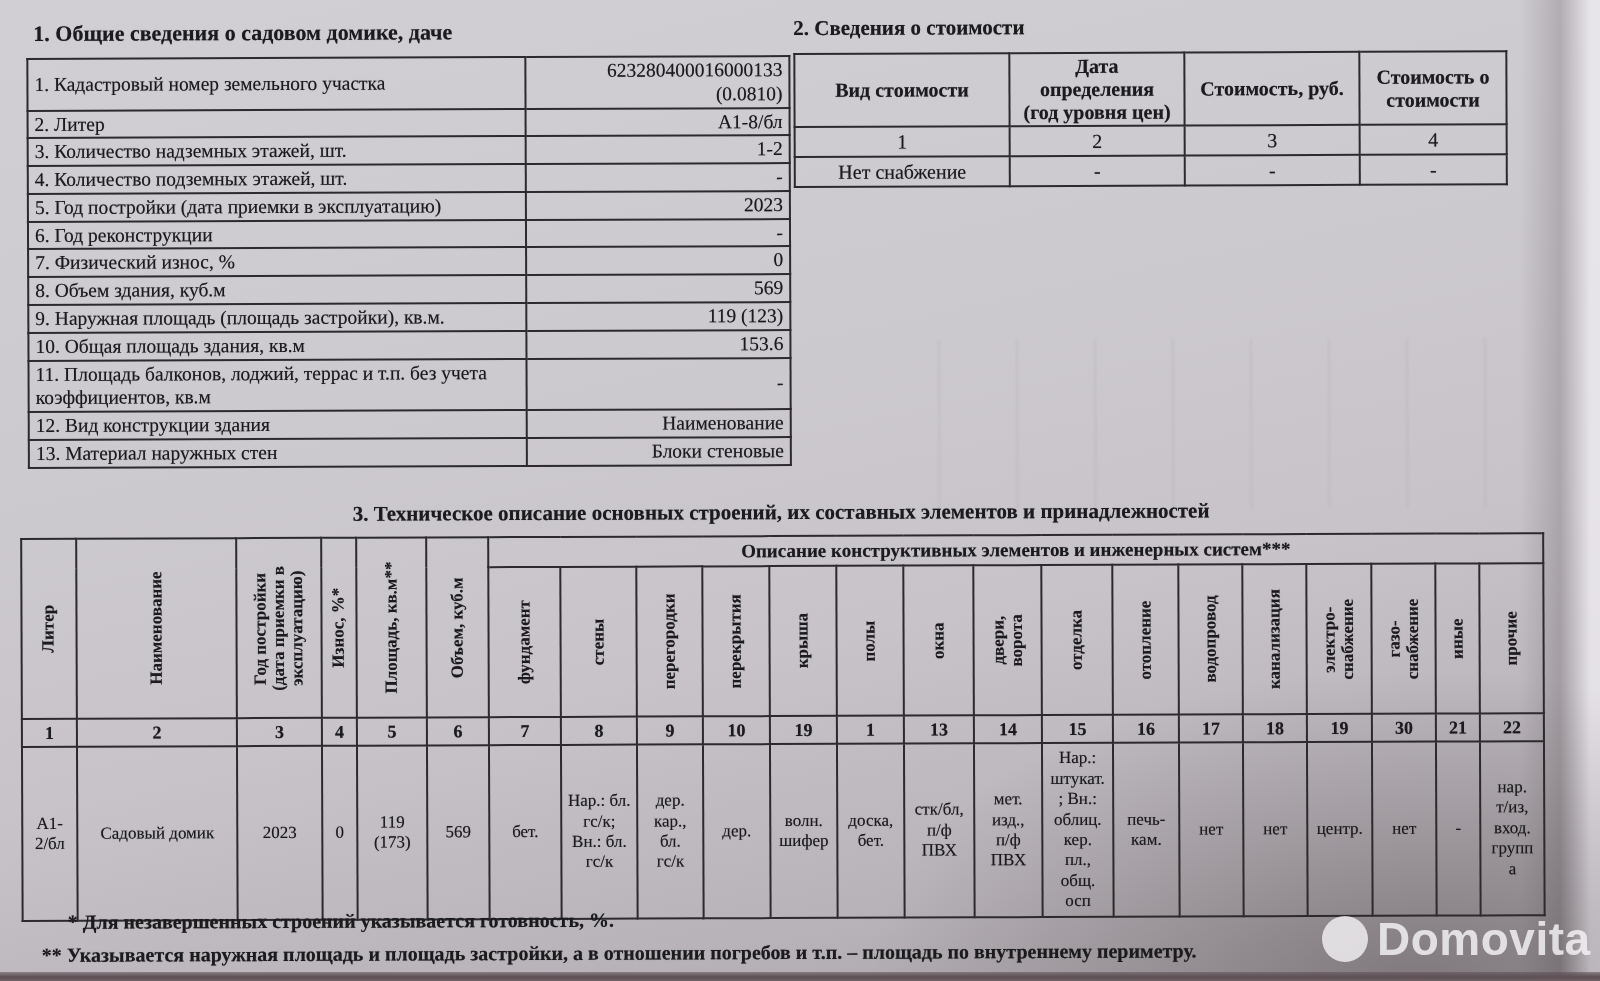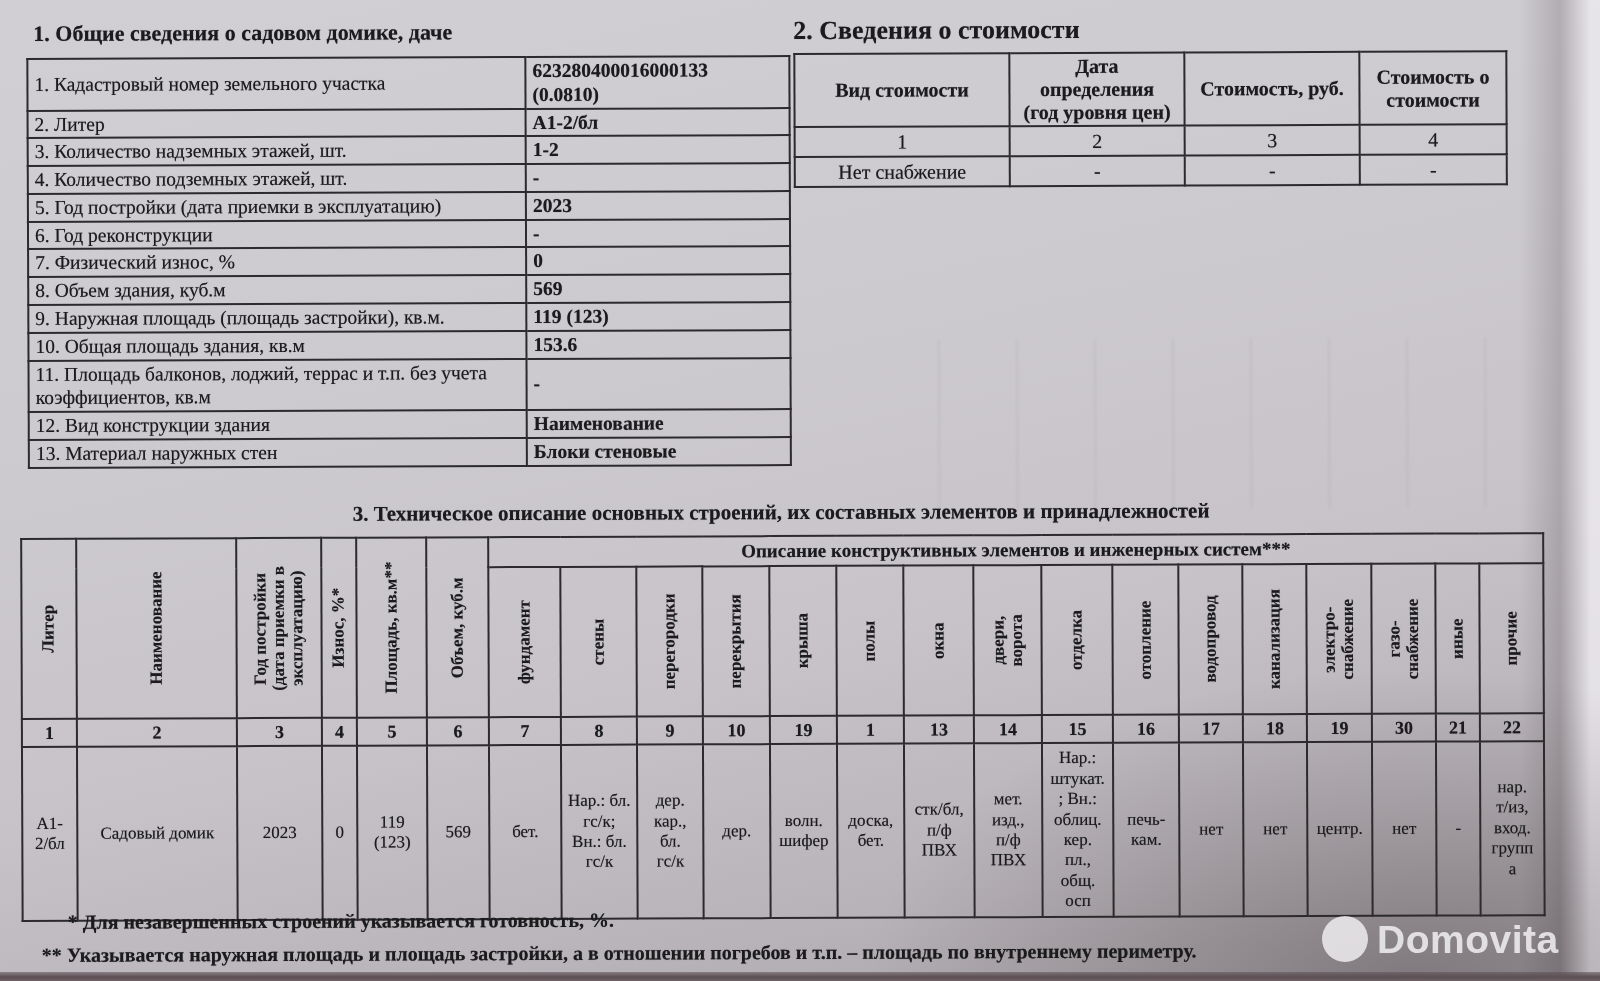--- a/index.html
+++ b/index.html
@@ -23,24 +23,24 @@
 
   .sec-title{ font-weight:bold; }
 
   table{ border-collapse:collapse; table-layout:fixed; }
   td,th{ border:2px solid #2c2a2c; padding:1px 6px; font-weight:normal; }
 
   
   .t1{ position:absolute; left:28px; top:55px; width:734px; font-size:19.5px; }
   .t1 td{ line-height:1.22; }
   .t1 .lbl{ width:484px; text-align:left; }
-  .t1 .val{ width:250px; text-align:left; vertical-align:middle; white-space:pre-line;font-weight:bold; }
-
-  
-  .s2-title{ position:absolute; left:795px; top:16px; font-size:26px; }
+  .t1 .val{ width:250px; text-align:right; vertical-align:middle; white-space:pre-line; }
+
+  
+  .s2-title{ position:absolute; left:795px; top:16px; font-size:21px; }
   .t2{ position:absolute; left:795px; top:53px; width:712px; font-size:20px; }
   .t2 th{ text-align:center; vertical-align:middle; white-space:pre-line; line-height:1.15; height:60px; font-weight:600;}
   .t2 td{ text-align:center; height:26px; }
 
   
   .s3-title{ position:absolute; left:0; top:500px; width:1562px; text-align:center; font-size:21px; }
   .t3{ position:absolute; left:20px; top:535px; width:1524px; font-size:17px; }
   .t3 th{ vertical-align:middle; text-align:center; }
   .t3 .grp{ height:26px; font-size:19px; font-weight:700; }
   .vt{
@@ -59,21 +59,21 @@
   
   .wm{
     position:absolute; left:1322px; top:916px; display:flex; align-items:center; gap:9px;
     font-family:"Liberation Sans", sans-serif;
   }
   .wm-circle{
     width:46px; height:46px; border-radius:50%;
     background:rgba(245,243,246,0.8);
   }
   .wm-text{
-    font-size:39px; font-weight:600; letter-spacing:0.5px;
+    font-size:46px; font-weight:600; letter-spacing:0.5px;
     color:rgba(246,244,247,0.82); line-height:1;
   }
 
   
   .bottom-strip{
     position:absolute; left:0; right:0; bottom:0; height:9px;
     background:linear-gradient(to bottom, rgba(95,83,87,0.55), #5c5054 55%, #6f6066 100%);
   }
 </style>
 </head>
@@ -87,21 +87,21 @@
 
   <table class="t1 txt">
     <tbody>
         <tr>
           <td class="lbl">1. Кадастровый номер земельного участка</td>
           <td class="val">623280400016000133
 (0.0810)</td>
         </tr>
     <tr>
           <td class="lbl">2. Литер</td>
-          <td class="val">А1-2/бл</td>
+          <td class="val">А1-8/бл</td>
         </tr>
     <tr>
           <td class="lbl">3. Количество надземных этажей, шт.</td>
           <td class="val">1-2</td>
         </tr>
     <tr>
           <td class="lbl">4. Количество подземных этажей, шт.</td>
           <td class="val">-</td>
         </tr>
     <tr>
@@ -305,21 +305,21 @@
       <td class="num">21</td>
       <td class="num">22</td>
     </tr>
     <tr>
       <td class="dat">А1-
 2/бл</td>
       <td class="dat">Садовый домик</td>
       <td class="dat">2023</td>
       <td class="dat">0</td>
       <td class="dat">119
-(123)</td>
+(173)</td>
       <td class="dat">569</td>
       <td class="dat">бет.</td>
       <td class="dat">Нар.: бл.
 гс/к;
 Вн.: бл.
 гс/к</td>
       <td class="dat">дер.
 кар.,
 бл.
 гс/к</td>

